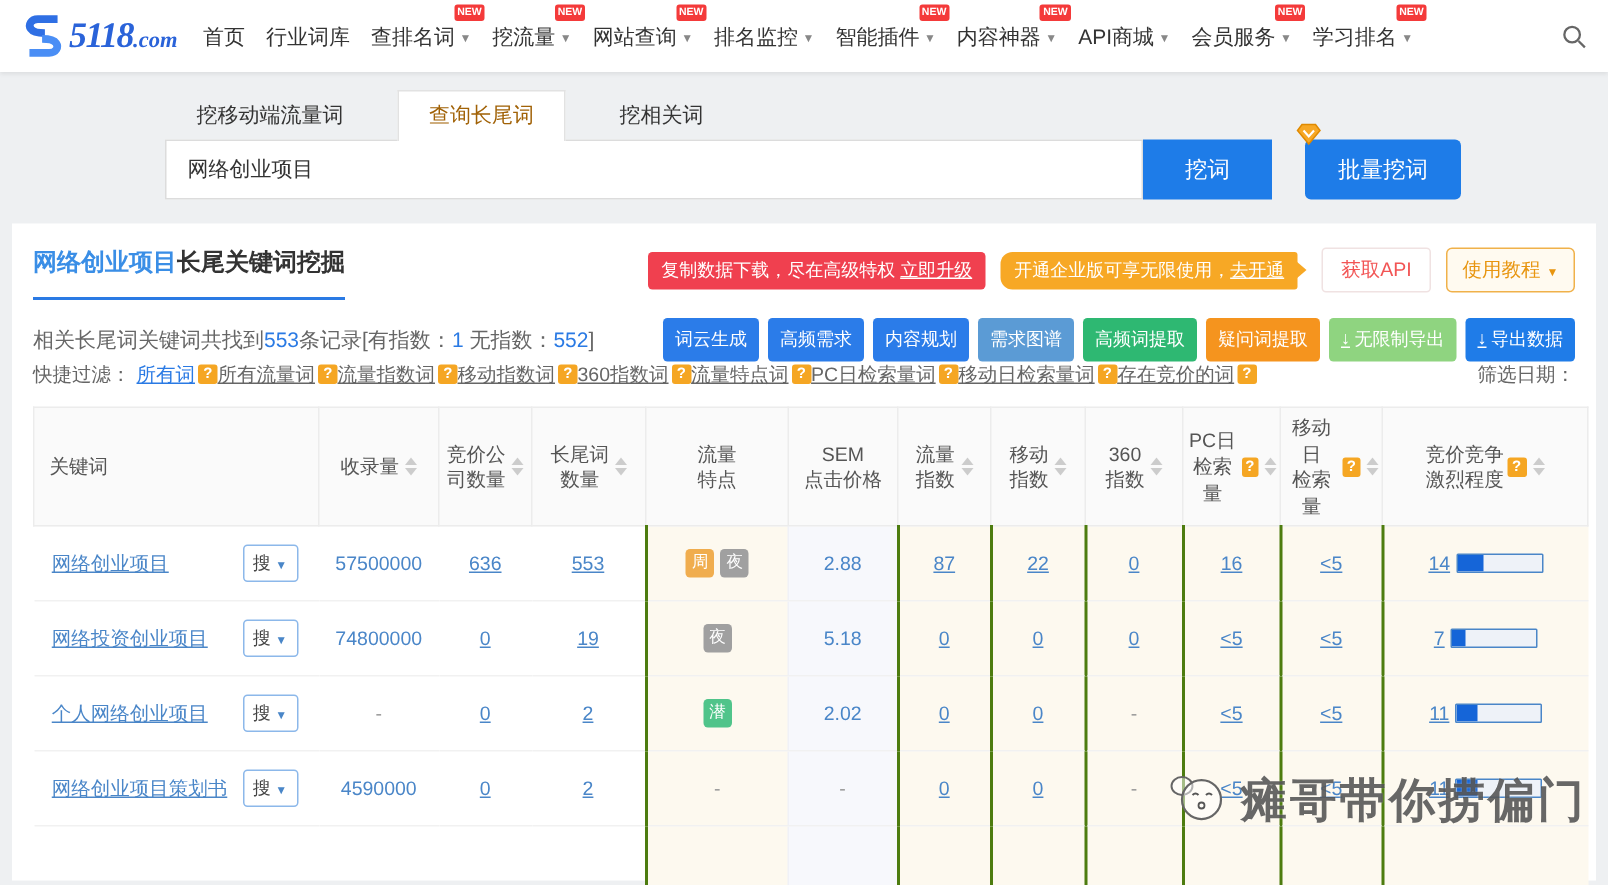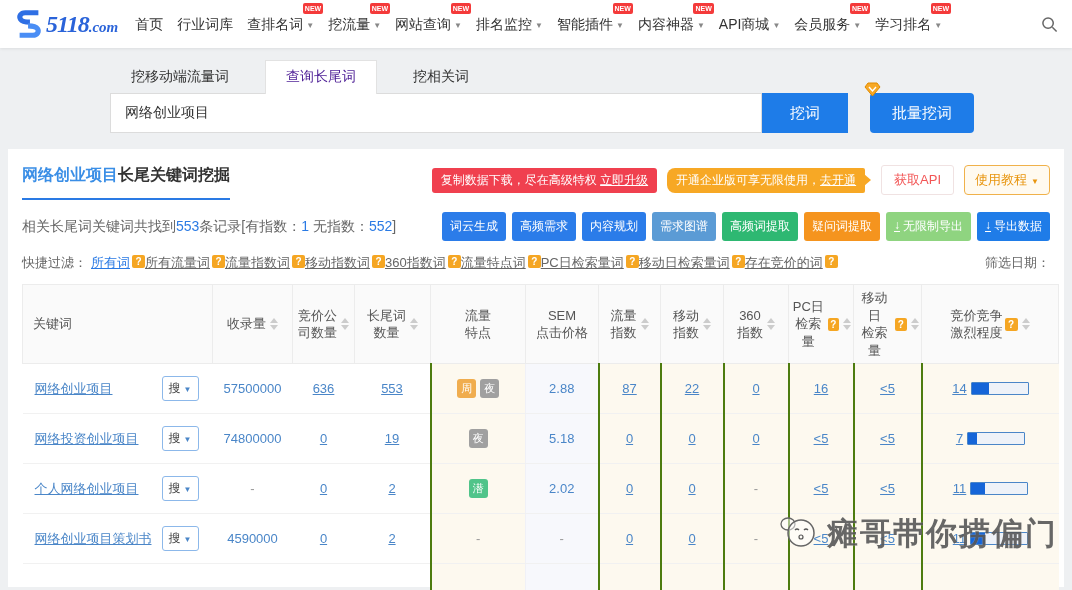--- a/index.html
+++ b/index.html
@@ -16,21 +16,21 @@
   .nav-item { position:relative; padding:14px 7px 12px; font-size:14px; color:#333; cursor:pointer; white-space:nowrap; text-decoration:none; }
   .nav-item .caret { display:inline-block; margin-left:3px; font-size:8px; color:#888; vertical-align:middle; }
   .new-badge { position:absolute; top:1px; right:-2px; background:#f43a3a; color:#fff; font-size:7px; font-weight:bold; line-height:1; padding:2px 2px; border-radius:2px; letter-spacing:0; }
   .nav-right { display:flex; align-items:center; gap:12px; }
   .search-glass { cursor:pointer; display:flex; align-items:center; }
 
   
   .search-area { padding:12px 0 16px 110px; }
   .tabs { display:flex; position:relative; z-index:2;gap:15px; }
   .tab { padding:7px 20px; font-size:14px; color:#333; cursor:pointer; border:1px solid transparent; border-bottom:none; background:transparent; }
-  .tab.active { background:#fff; color:#4c1d95; border-color:#e2e2e2; margin-bottom:-1px;font-family:Liberation Mono, monospace; }
+  .tab.active { background:#fff; color:#a16207; border-color:#e2e2e2; margin-bottom:-1px;font-family:Liberation Mono, monospace; }
   .search-row { display:flex; align-items:flex-start; }
   .kw-input { width:652px; height:40px; border:1px solid #dcdcdc; background:#fff; padding:0 14px; font-size:14px; color:#333; outline:none; font-family:inherit; }
   .dig-btn { width:86px; height:40px; background:#1e7ce8; color:#fff; border:none; font-size:15px; cursor:pointer; font-family:inherit; }
   .batch-wrap { position:relative; margin-left:22px; }
   .batch-btn { width:104px; height:40px; background:#1e7ce8; color:#fff; border:none; font-size:15px; border-radius:4px; cursor:pointer; font-family:inherit; }
   .vip-diamond { position:absolute; top:-11px; left:-6px; z-index:3; }
 
   
   .panel { margin:0 8px; background:#fff; padding:16px 14px 0; position:relative; height:438px; }
   .panel-head { display:flex; justify-content:space-between; align-items:flex-start; }
@@ -45,21 +45,21 @@
   .tutorial-btn { background:#fffaf0; border:1px solid #f0b14a; color:#e8950f; font-size:13px; padding:5px 10px; border-radius:4px; cursor:pointer; font-family:inherit; white-space:nowrap; }
   .tutorial-btn .caret { font-size:8px; margin-left:4px; }
 
   .stats-row { display:flex; justify-content:space-between; align-items:center; margin-top:12px; }
   .stats-text { font-size:14px; color:#666; }
   .stats-text .num { color:#2a7ae4; }
   .action-buttons { display:flex; align-items:center; gap:6px; }
   .act-btn { border:none; color:#fff; font-size:12px; padding:6px 8px; border-radius:3px; cursor:pointer; font-family:inherit; white-space:nowrap; display:flex; align-items:center; gap:3px; }
   .dl-arrow { font-weight:bold; border-bottom:1.5px solid #fff; line-height:.8; display:inline-block; padding-bottom:1px; }
 
-  .filter-row { display:flex; align-items:center; margin-top:13px; font-size:13px; color:#666; }
+  .filter-row { display:flex; align-items:center; margin-top:0; font-size:13px; color:#666; }
   .filter-label { margin-right:4px; white-space:nowrap; }
   .filter-items { display:flex; align-items:center; flex:1; gap:0; }
   .filter-link { color:#666; text-decoration:underline; cursor:pointer; white-space:nowrap; }
   .filter-link.active { color:#2a7ae4; }
   .qmark { display:inline-block; width:13px; height:13px; background:#f5a623; color:#fff; font-size:10px; font-weight:bold; text-align:center; line-height:13px; border-radius:2px; margin-left:2px; vertical-align:2px; cursor:pointer; }
   .date-filter { display:flex; align-items:center; gap:6px; white-space:nowrap; }
   .date-select { border:1px solid #ddd; border-radius:3px; background:#fff; width:158px; height:30px; display:flex; align-items:center; justify-content:space-between; padding:0 10px; color:#999; font-size:13px; cursor:pointer; }
   .date-select .caret { color:#666; font-size:9px; }
 
   

